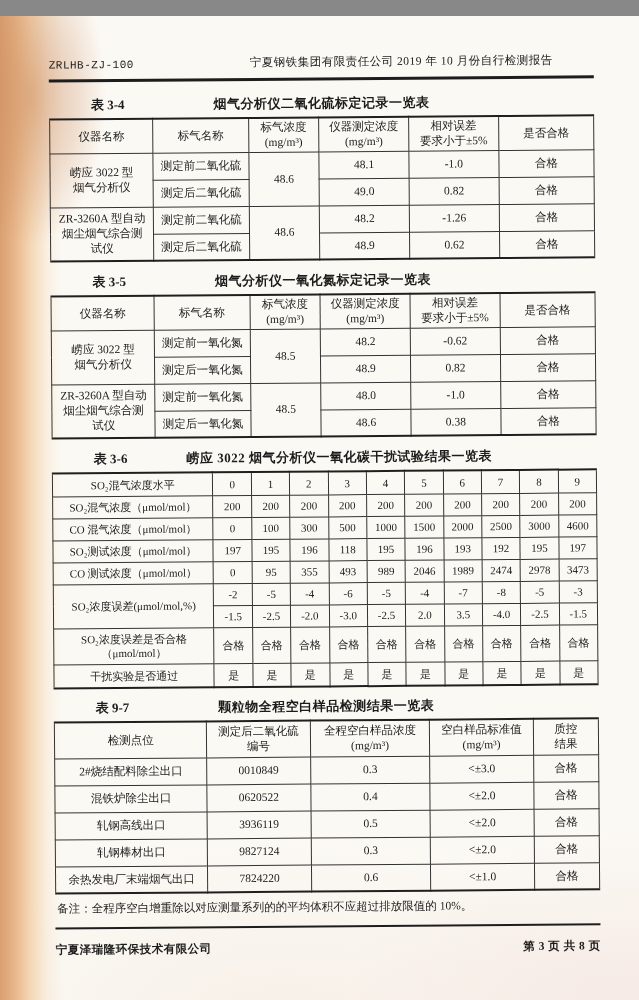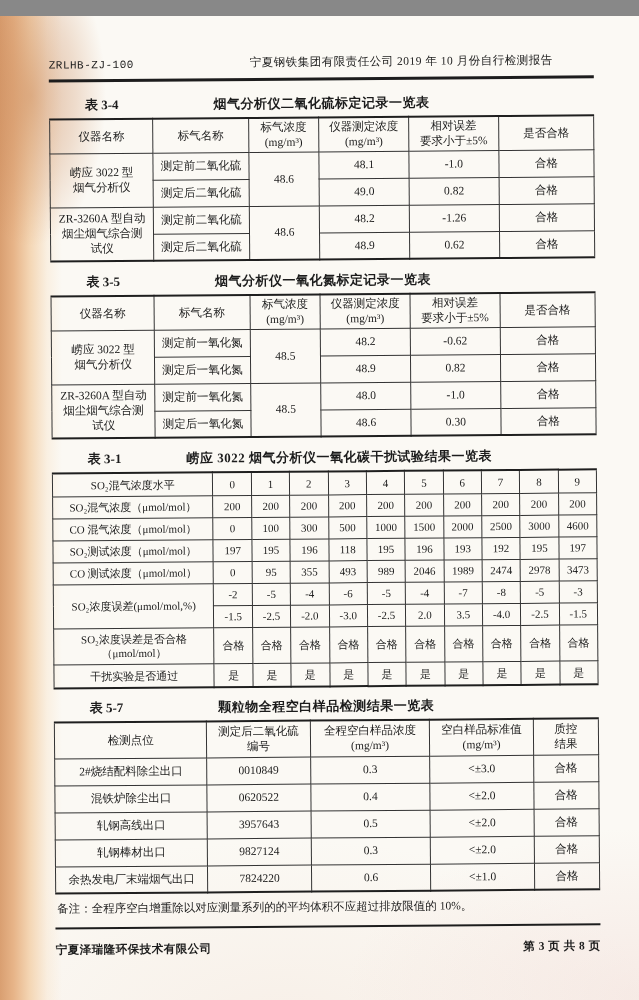--- a/index.html
+++ b/index.html
@@ -29,21 +29,21 @@
     padding:38px 42px 0 52px;
     transform:rotate(-0.45deg);
     transform-origin:40% 50%;
   }
   .doc-header{display:flex;align-items:flex-end;font-size:11.5px;height:16px;}
   .doc-code{width:160px;letter-spacing:0.5px;font-family:"Liberation Mono","DejaVu Sans Mono",monospace;font-size:11px;}
   .doc-title{flex:1;text-align:center;letter-spacing:0.5px;}
   .header-rule{border-top:3px solid #1d1d1d;margin-top:8px;}
 
   .tbl-caption{position:relative;height:18px;font-weight:bold;font-size:13px;margin:14px 0 4px 0;}
-  .cap-label{position:absolute;left:36px;top:0;}
+  .cap-label{position:absolute;left:42px;top:0;}
   .cap-title{display:block;text-align:center;letter-spacing:0.5px;}
   .cap-t36 .cap-title{padding-left:30px;}
 
   table{width:100%;border-collapse:collapse;table-layout:fixed;text-align:center;
         border:1.6px solid #1f1f1f;border-top-width:2.6px;border-bottom-width:2.4px;}
   th,td{border:1px solid #343434;padding:1px 2px;font-weight:normal;
         white-space:pre-line;line-height:1.3;vertical-align:middle;overflow:hidden;}
 
   .t-cal{font-size:11.5px;}
   .t-cal tr.head{height:34px;}
@@ -187,28 +187,28 @@
 试仪</td>
           <td>测定前一氧化氮</td>
           <td rowspan="2">48.5</td>
           <td>48.0</td>
           <td>-1.0</td>
           <td>合格</td>
         </tr>
         <tr class="data">
           <td>测定后一氧化氮</td>
           <td>48.6</td>
-          <td>0.30</td>
+          <td>0.38</td>
           <td>合格</td>
         </tr>
       </tbody>
     </table>
 
     <div class="tbl-caption cap-t36" style="margin-top:11px;">
-      <span class="cap-label">表 3-1</span>
+      <span class="cap-label">表 3-6</span>
       <span class="cap-title">崂应 3022 烟气分析仪一氧化碳干扰试验结果一览表</span>
     </div>
     <table class="t36">
       <colgroup>
           <col class="cl">
           <col class="cv">
           <col class="cv">
           <col class="cv">
           <col class="cv">
           <col class="cv">
@@ -333,21 +333,21 @@
           <td>是</td>
           <td>是</td>
           <td>是</td>
           <td>是</td>
           <td>是</td>
         </tr>
       </tbody>
     </table>
 
     <div class="tbl-caption" style="margin-top:10px;">
-      <span class="cap-label">表 5-7</span>
+      <span class="cap-label">表 9-7</span>
       <span class="cap-title">颗粒物全程空白样品检测结果一览表</span>
     </div>
     <table class="t37">
       <colgroup>
           <col class="c0">
           <col class="c1">
           <col class="c2">
           <col class="c3">
           <col class="c4">
         </colgroup>
@@ -372,21 +372,21 @@
         </tr>
         <tr class="data">
           <td>混铁炉除尘出口</td>
           <td>0620522</td>
           <td>0.4</td>
           <td>&lt;±2.0</td>
           <td>合格</td>
         </tr>
         <tr class="data">
           <td>轧钢高线出口</td>
-          <td>3957643</td>
+          <td>3936119</td>
           <td>0.5</td>
           <td>&lt;±2.0</td>
           <td>合格</td>
         </tr>
         <tr class="data">
           <td>轧钢棒材出口</td>
           <td>9827124</td>
           <td>0.3</td>
           <td>&lt;±2.0</td>
           <td>合格</td>

